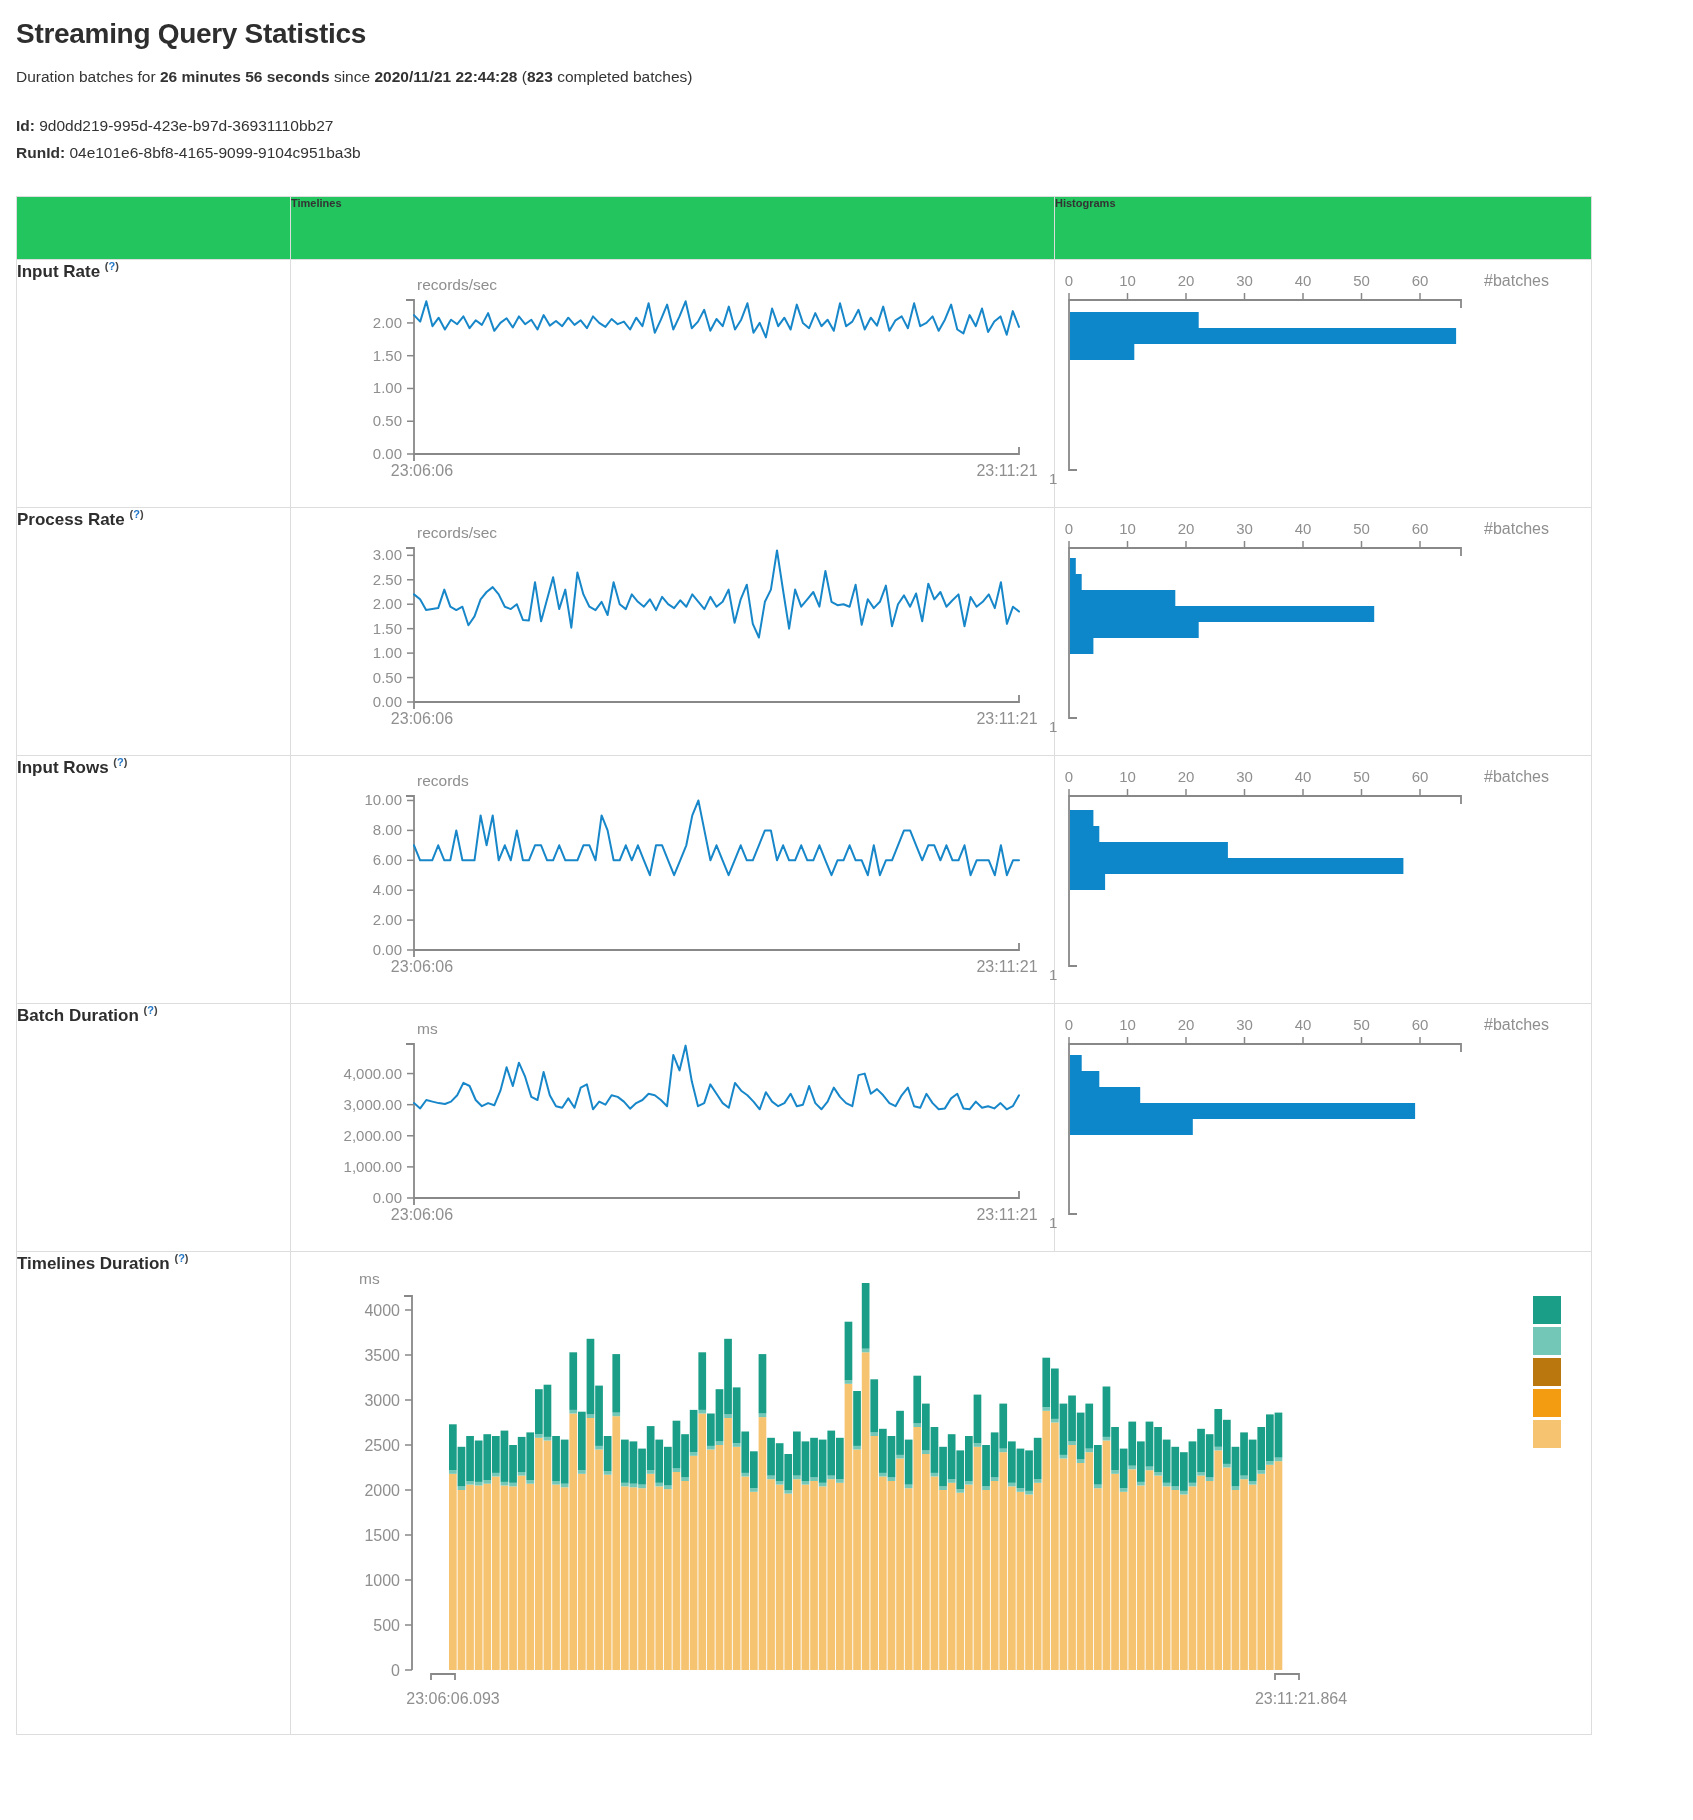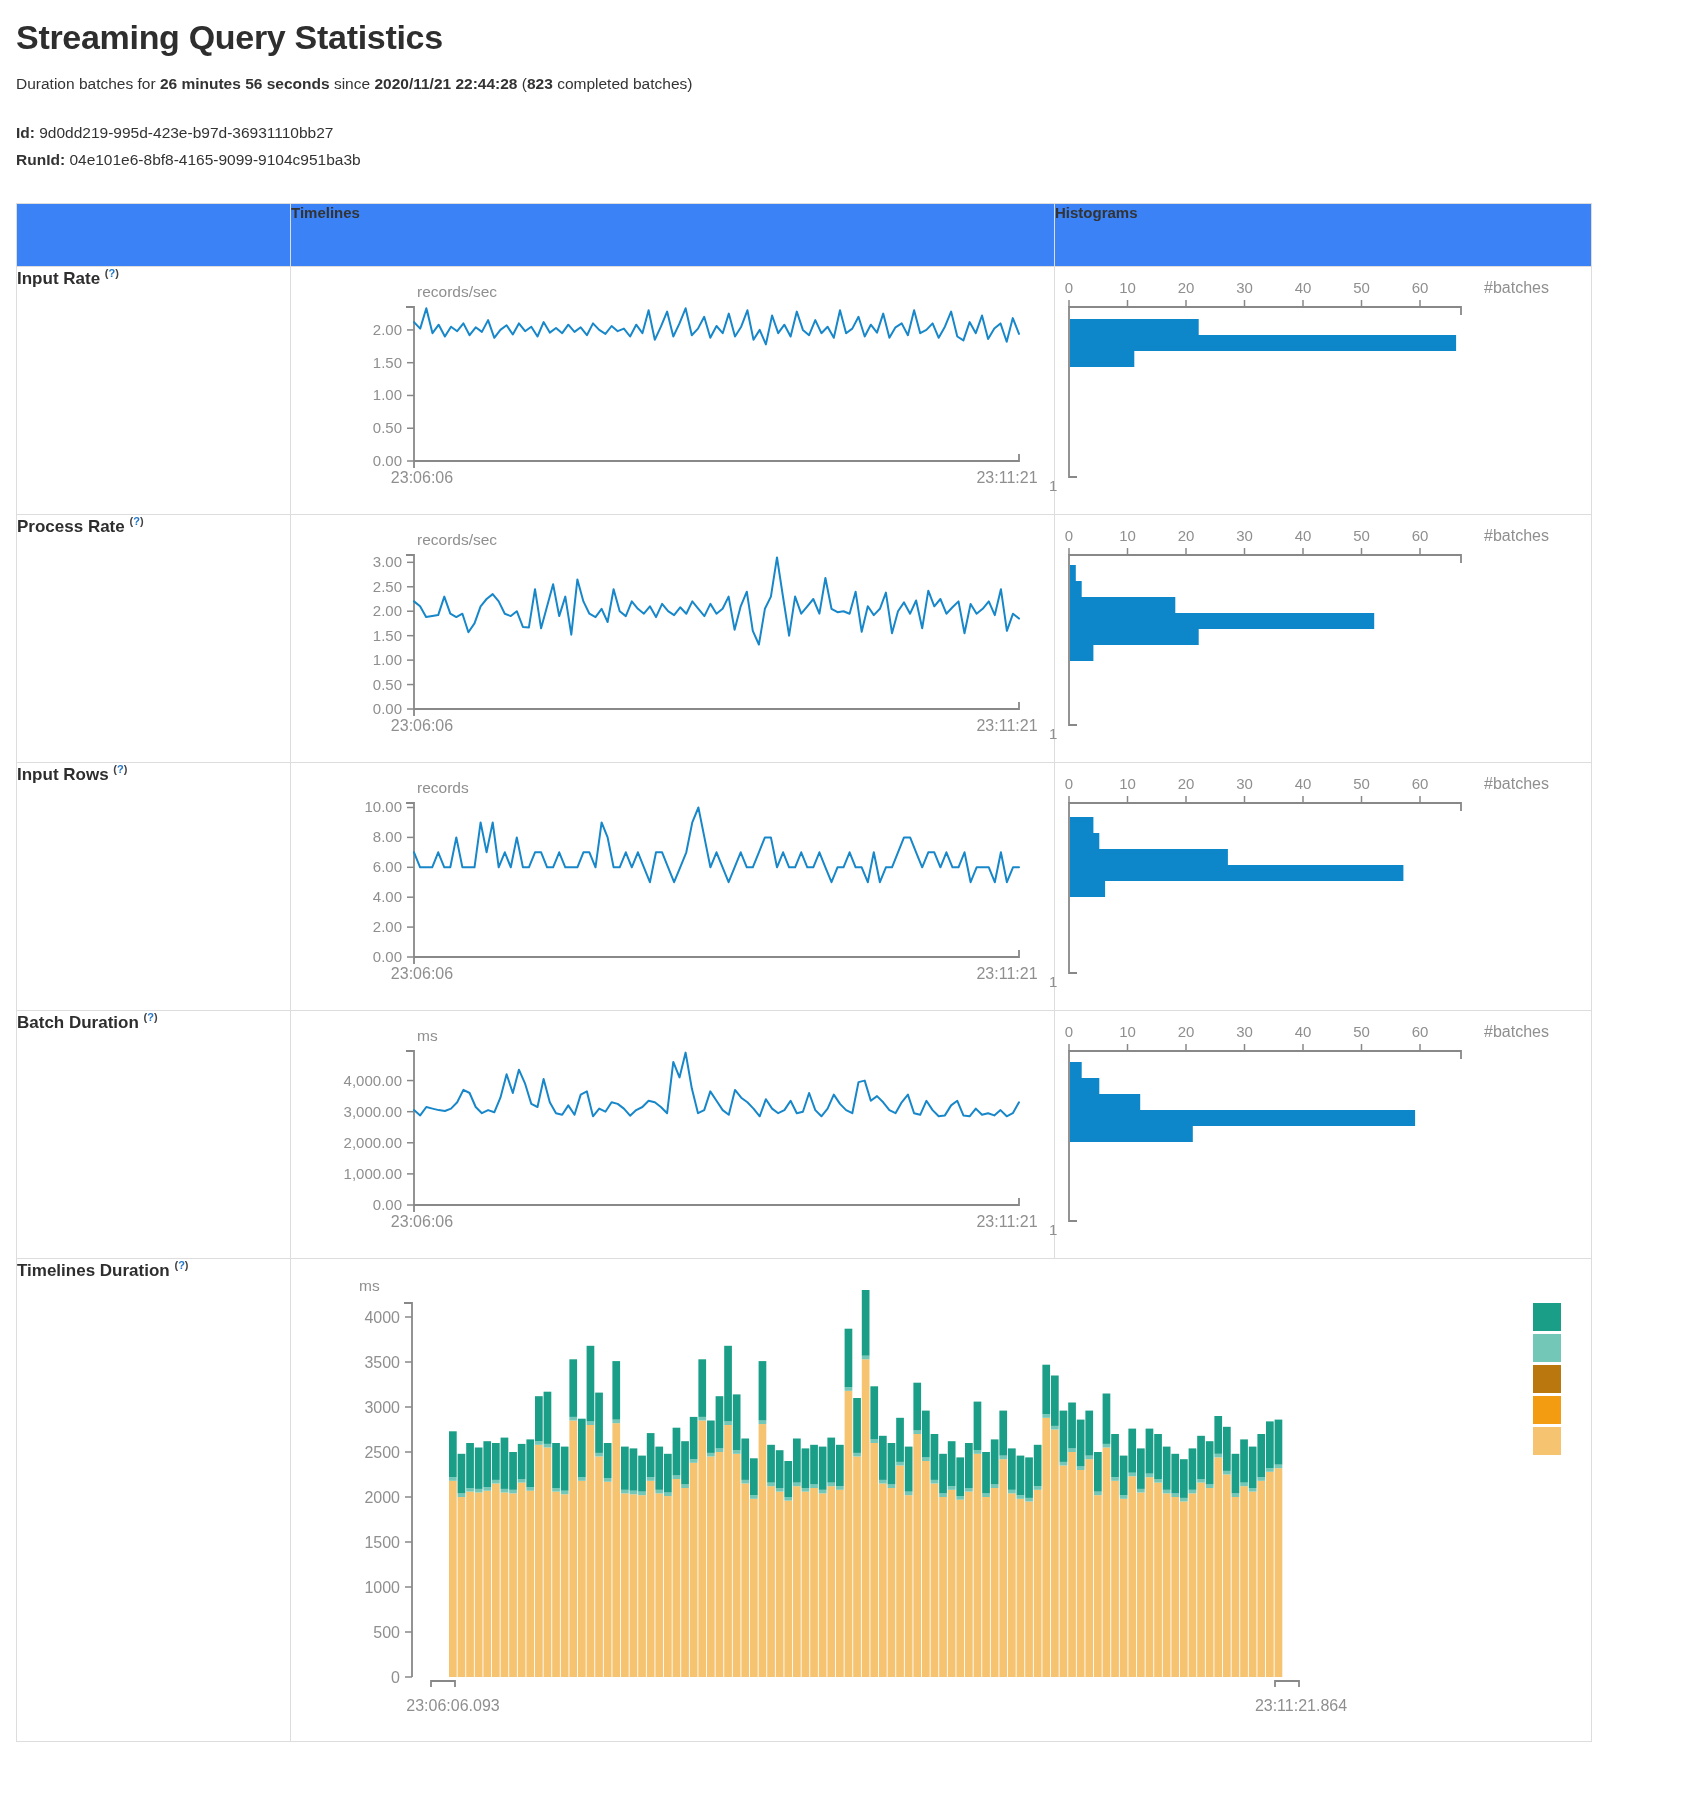--- a/index.html
+++ b/index.html
@@ -1,25 +1,25 @@
 <!DOCTYPE html>
 <html><head>
 <meta charset="utf-8">
 <style>
   html,body{margin:0;padding:0;background:#fff;}
   body{font-family:"Liberation Sans","DejaVu Sans",sans-serif;color:#333;width:1693px;height:1820px;overflow:hidden;}
   .page{padding:10px 0 0 16px;}
-  h1{font-size:34px;font-weight:700;margin:8px 0 18px 0;color:#2e2e2e;letter-spacing:-0.3px;}
+  h1{font-size:28px;font-weight:700;margin:8px 0 18px 0;color:#2e2e2e;letter-spacing:-0.3px;}
   .subtitle{font-size:15.5px;margin:0 0 26px 0;color:#333;}
   .meta{font-size:15.5px;line-height:27px;margin:0 0 30px 0;}
   .meta b{font-weight:700;}
   b{font-weight:700;}
   table.stats{border-collapse:collapse;table-layout:fixed;}
   table.stats td,table.stats th{border:1px solid #ddd;padding:0;vertical-align:top;}
-  th.colhead{height:62px;text-align:left;vertical-align:middle;font-size:15px;font-weight:700;padding-left:13px;color:#333;background:#3b82f6;}
+  th.colhead{height:62px;text-align:left;vertical-align:middle;font-size:11px;font-weight:700;padding-left:13px;color:#333;background:#22c55e;}
   td.rowlabel{vertical-align:middle;padding-left:17px;font-size:17px;font-weight:700;color:#2e2e2e;}
   td.rowlabel sup{font-size:11px;font-weight:700;color:#444;}
   td.rowlabel sup .q{color:#2176c7;}
   td.chartcell{height:247px;position:relative;text-align:right;}
   td.opcell{height:482px;position:relative;}
   svg{display:block;overflow:visible;}
   .axis{stroke:#888;stroke-width:1.8;fill:none;}
   .tickline{stroke:#888;stroke-width:1.5;}
   text.tick{fill:#8f8f8f;font-size:15px;}
   text.xlab{fill:#8f8f8f;font-size:16px;}

